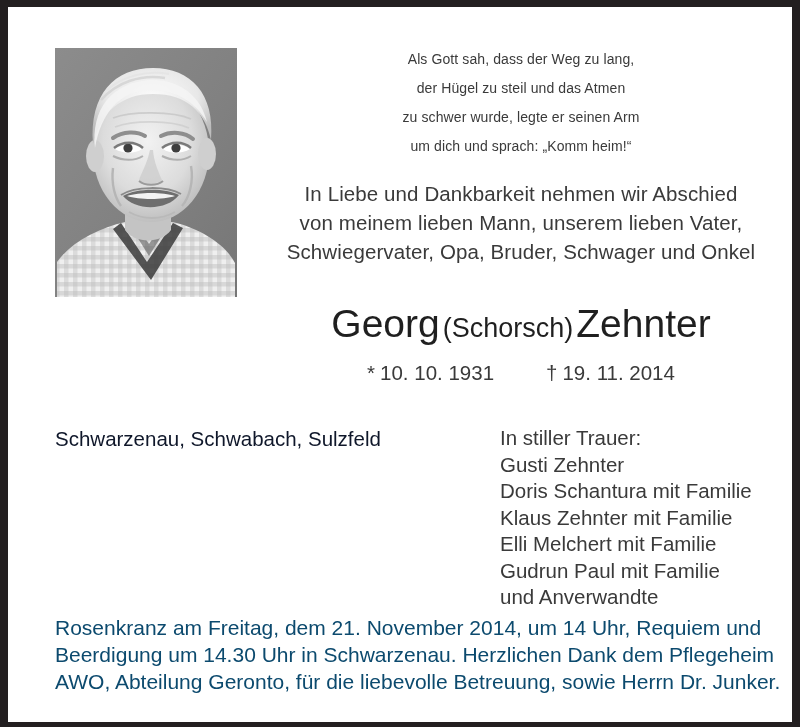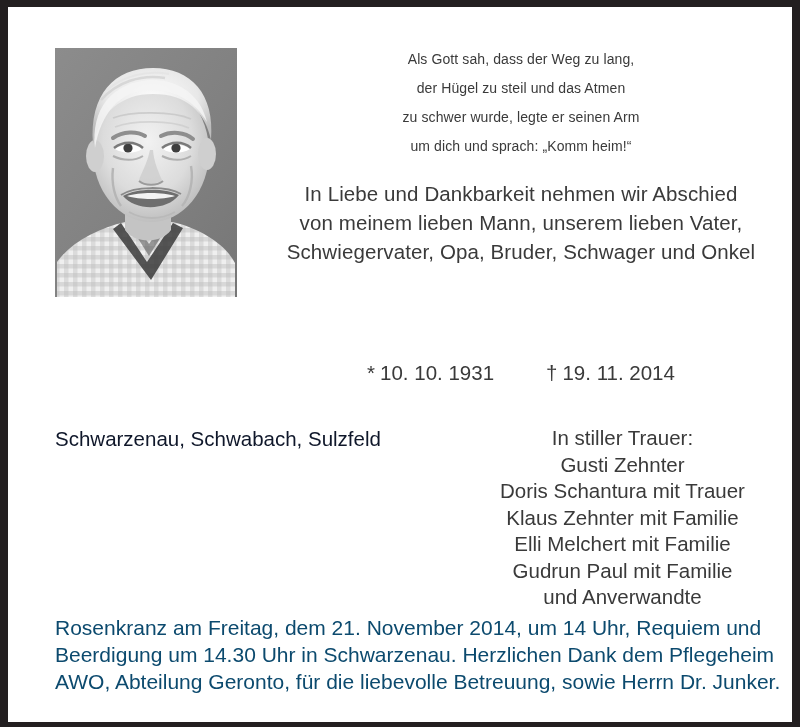--- a/index.html
+++ b/index.html
@@ -122,21 +122,21 @@
   }
 
   #mourners-block {
     position: absolute;
     left: 492px;
     top: 418px;
     color: #3a3a3a;
     font-size: 20.5px;
     line-height: 26.5px;
   }
-  #mourners-block .line { white-space: nowrap; text-align: center; }
+  #mourners-block .line { white-space: nowrap; }
 
   
   #footer-block {
     position: absolute;
     left: 47px;
     top: 607px;
     width: 712px;
     color: #0c4a6e;
     font-size: 21px;
     line-height: 27px;
@@ -233,31 +233,34 @@
       <div class="line">zu schwer wurde, legte er seinen Arm</div>
       <div class="line">um dich und sprach: „Komm heim!“</div>
     </div>
 
     <div id="tribute-block" class="center-col">
       <div class="line">In Liebe und Dankbarkeit nehmen wir Abschied</div>
       <div class="line">von meinem lieben Mann, unserem lieben Vater,</div>
       <div class="line">Schwiegervater, Opa, Bruder, Schwager und Onkel</div>
     </div>
 
+    <div id="name-block">
+      <span class="name-main">Georg</span><span class="name-nick">(Schorsch)</span><span class="name-main">Zehnter</span>
+    </div>
 
     <div id="dates-block">
       <span class="date-birth"><span class="sym">*</span><span>10. 10. 1931</span></span><span class="date-death"><span class="sym">†</span><span>19. 11. 2014</span></span>
     </div>
 
     <div id="places-block">Schwarzenau, Schwabach, Sulzfeld</div>
 
     <div id="mourners-block">
       <div class="line">In stiller Trauer:</div>
       <div class="line">Gusti Zehnter</div>
-      <div class="line">Doris Schantura mit Trauer</div>
+      <div class="line">Doris Schantura mit Familie</div>
       <div class="line">Klaus Zehnter mit Familie</div>
       <div class="line">Elli Melchert mit Familie</div>
       <div class="line">Gudrun Paul mit Familie</div>
       <div class="line">und Anverwandte</div>
     </div>
 
     <div id="footer-block">
       <div class="line">Rosenkranz am Freitag, dem 21. November 2014, um 14 Uhr, Requiem und</div>
       <div class="line">Beerdigung um 14.30 Uhr in Schwarzenau. Herzlichen Dank dem Pflegeheim</div>
       <div class="line">AWO, Abteilung Geronto, für die liebevolle Betreuung, sowie Herrn Dr. Junker.</div>

